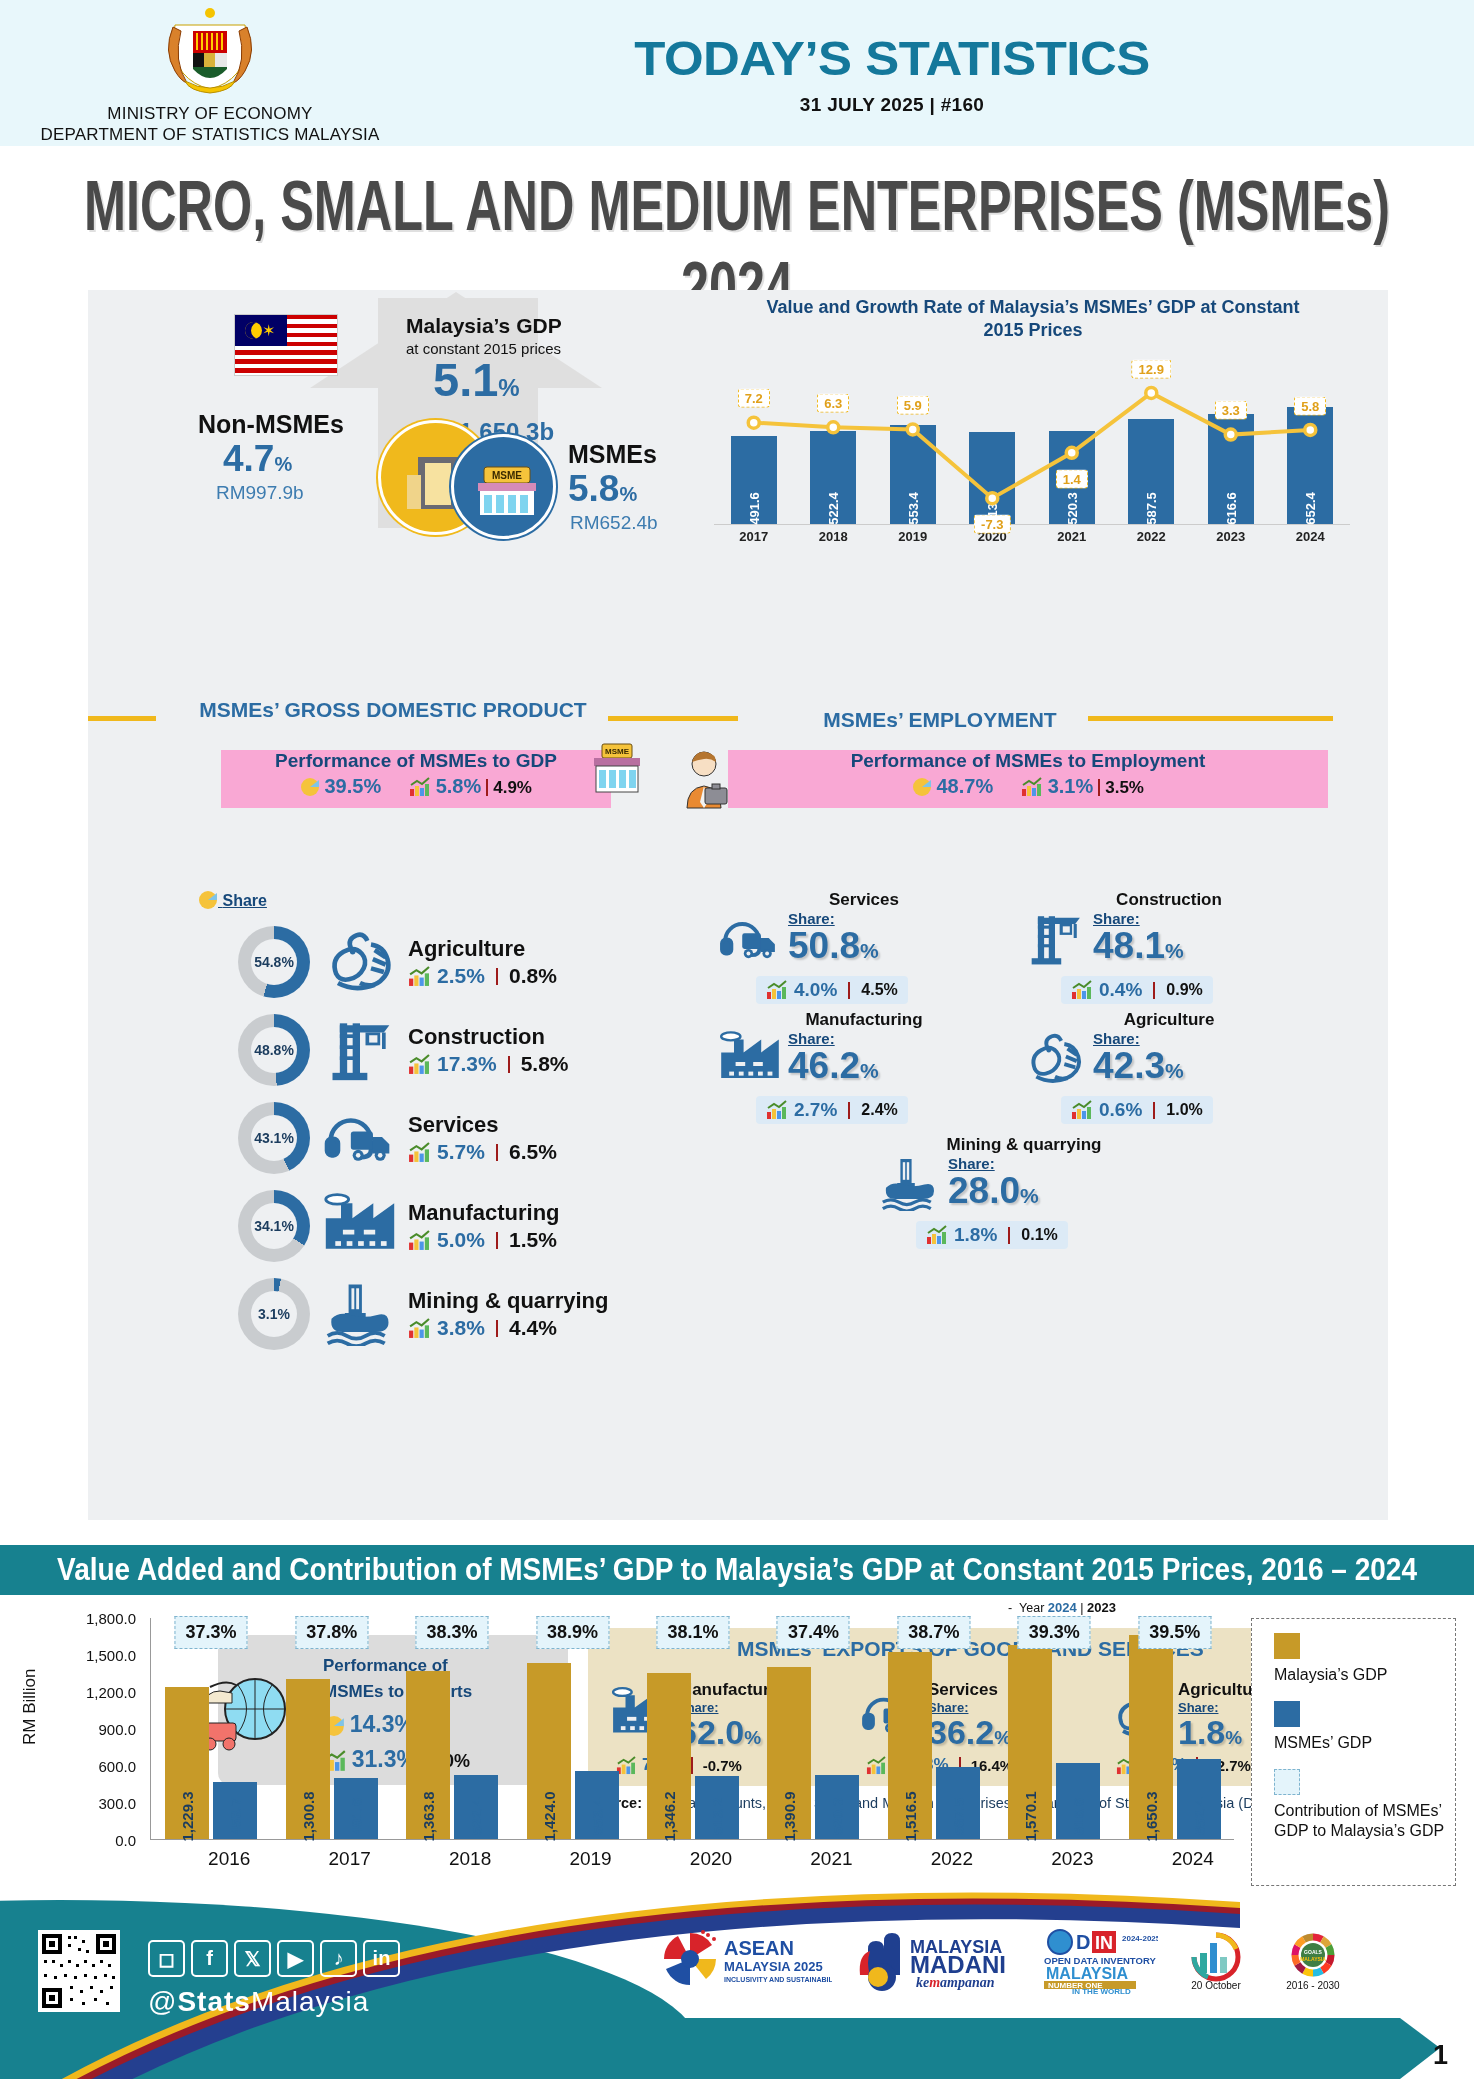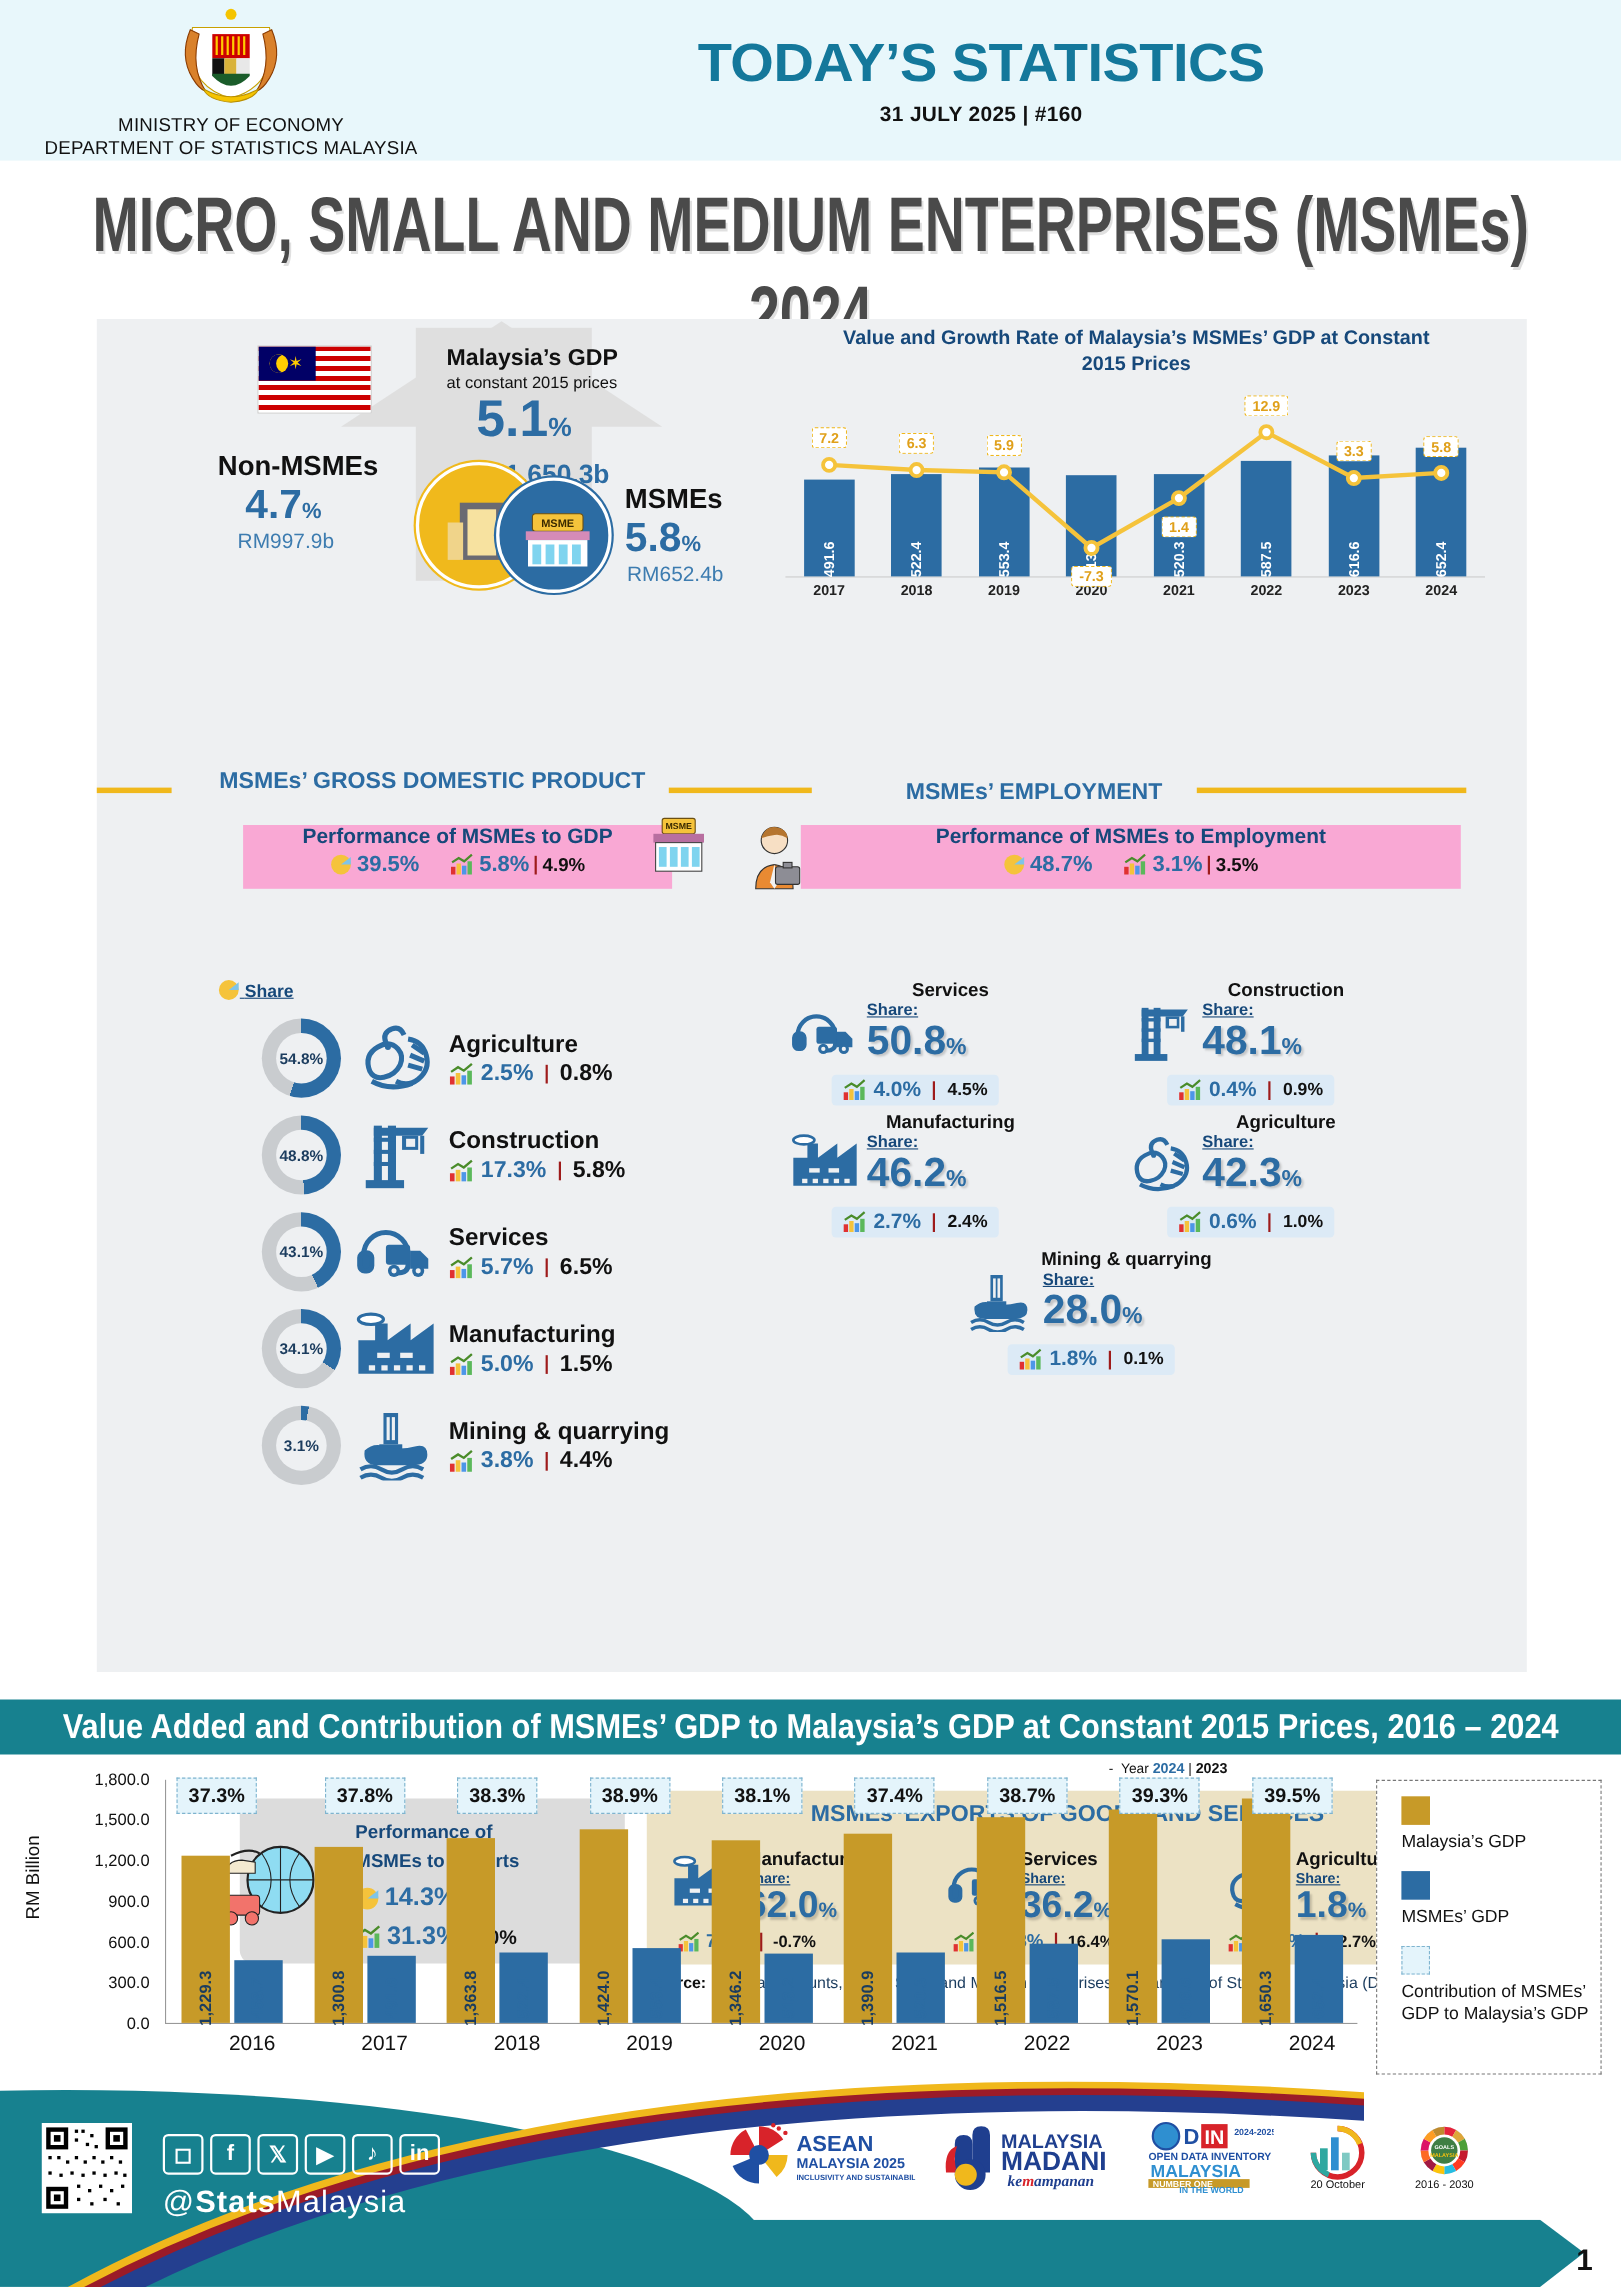--- a/index.html
+++ b/index.html
@@ -978,21 +978,21 @@
     </div>
   <div class="c2-plot" id="c2plot">
       <div class="c2-grp" style="left: 14.2222px;">
         <div class="c2-bar" style="width:44px;height:151.61366666666666px;background:#c79a28">
          <span style="color:#1b3c5e">1,229.3</span>
         </div>
        <div class="c2-bar" style="width:44px;height:56.57299999999999px;background:#2c6ca3">
          <span style="color:#2c6ca3">458.7</span>
         </div>
       </div>
-      <div class="c2-pctbox" style="left: 46px;">37.3%</div>
+      <div class="c2-pctbox" style="left: 60px;">37.3%</div>
       <div class="c2-grp" style="left: 134.667px;">
         <div class="c2-bar" style="width:44px;height:160.43200000000002px;background:#c79a28">
          <span style="color:#1b3c5e">1,300.8</span>
         </div>
        <div class="c2-bar" style="width:44px;height:60.63066666666667px;background:#2c6ca3">
          <span style="color:#2c6ca3">491.6</span>
         </div>
       </div>
       <div class="c2-pctbox" style="left: 180.667px;">37.8%</div>
       <div class="c2-grp" style="left: 255.111px;">

